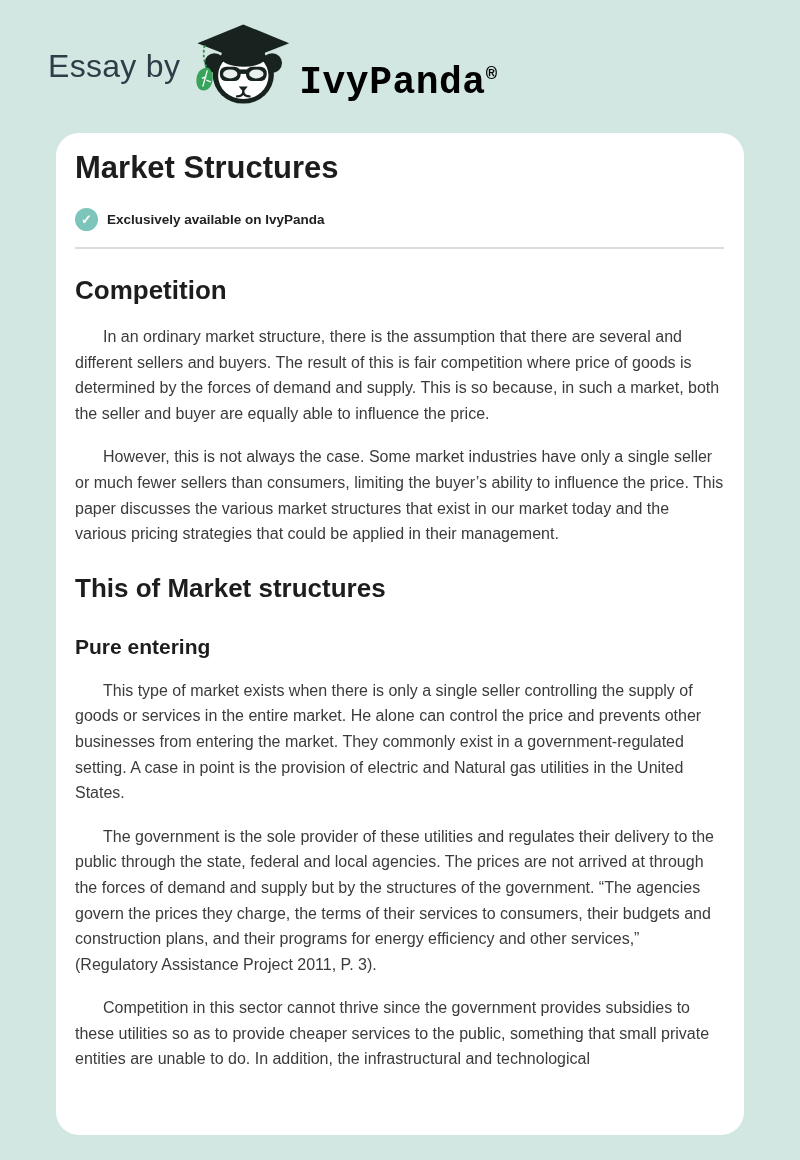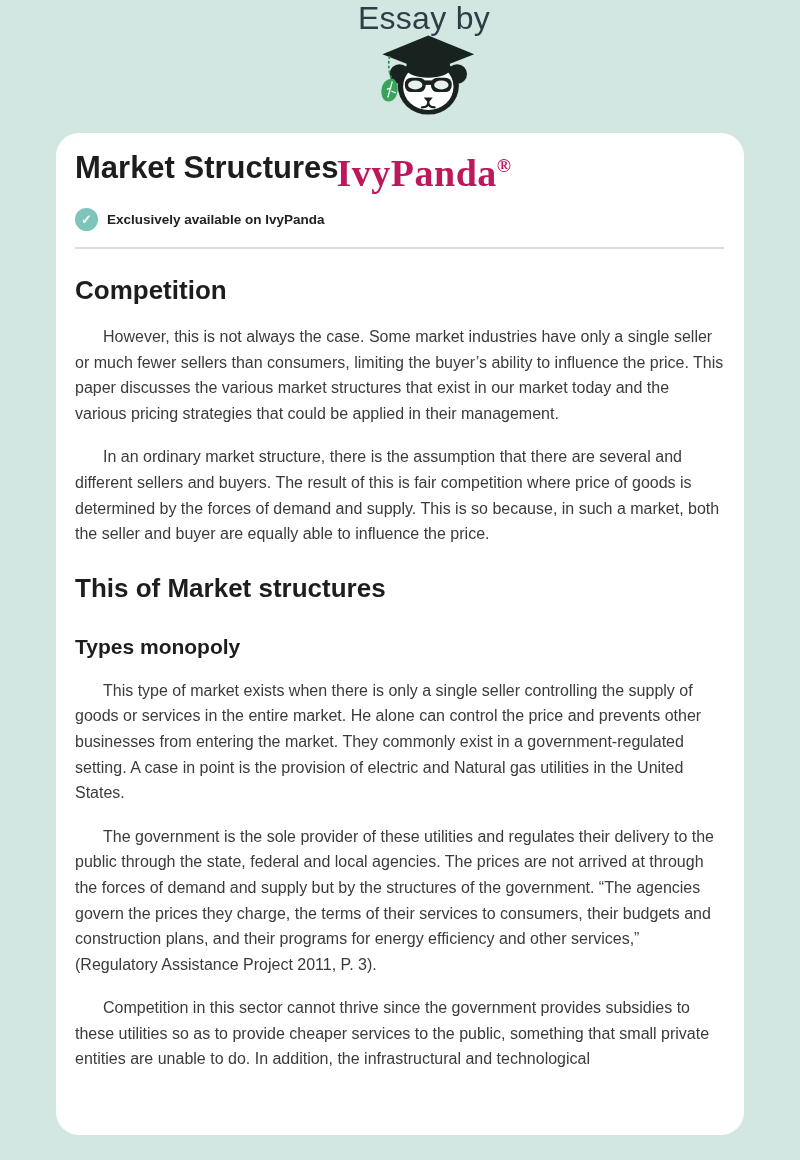--- a/index.html
+++ b/index.html
@@ -10,38 +10,37 @@
     font-family: "Liberation Sans", sans-serif;
     overflow: hidden;
   }
 
   
   .header {
     height: 133px;
     display: flex;
     align-items: center;
     padding-left: 48px;
-    flex-direction: column;
   }
   .essay-by {
     font-size: 32px;
     color: #2e3d46;
     letter-spacing: 0.3px;
   }
   .logo {
     width: 99px;
     height: 88px;
     margin: -6px 8px 0 12px;
     flex: 0 0 auto;
   }
   .brand {
-    font-family: Liberation Serif, serif;
+    font-family: Liberation Mono, monospace;
     font-weight: 700;
     font-size: 38px;
-    color: #be185d;
+    color: #000000;
     letter-spacing: 0.5px;
     margin-top: 32px;
   }
   .brand .reg {
     font-size: 19px;
     vertical-align: 14px;
     font-weight: 700;
   }
 
   
@@ -152,21 +151,21 @@
   <h1 class="doc-title">Market Structures</h1>
 
   <div class="badge-row">
     <span class="badge-circle">✓</span>
     <span class="badge-text">Exclusively available on IvyPanda</span>
   </div>
 
   <hr class="divider">
 
   <h2 class="section">Competition</h2>
+  <p class="body-par">In an ordinary market structure, there is the assumption that there are several and different sellers and buyers. The result of this is fair competition where price of goods is determined by the forces of demand and supply. This is so because, in such a market, both the seller and buyer are equally able to influence the price.</p>
   <p class="body-par">However, this is not always the case. Some market industries have only a single seller or much fewer sellers than consumers, limiting the buyer’s ability to influence the price. This paper discusses the various market structures that exist in our market today and the various pricing strategies that could be applied in their management.</p>
-  <p class="body-par">In an ordinary market structure, there is the assumption that there are several and different sellers and buyers. The result of this is fair competition where price of goods is determined by the forces of demand and supply. This is so because, in such a market, both the seller and buyer are equally able to influence the price.</p>
 
   <h2 class="section">This of Market structures</h2>
-  <h3 class="subsection">Types monopoly</h3>
+  <h3 class="subsection">Pure entering</h3>
   <p class="body-par">This type of market exists when there is only a single seller controlling the supply of goods or services in the entire market. He alone can control the price and prevents other businesses from entering the market. They commonly exist in a government-regulated setting. A case in point is the provision of electric and Natural gas utilities in the United States.</p>
   <p class="body-par">The government is the sole provider of these utilities and regulates their delivery to the public through the state, federal and local agencies. The prices are not arrived at through the forces of demand and supply but by the structures of the government. “The agencies govern the prices they charge, the terms of their services to consumers, their budgets and construction plans, and their programs for energy efficiency and other services,” (Regulatory Assistance Project 2011, P. 3).</p>
   <p class="body-par">Competition in this sector cannot thrive since the government provides subsidies to these utilities so as to provide cheaper services to the public, something that small private entities are unable to do. In addition, the infrastructural and technological</p>
 </div>
 
 </body></html>

